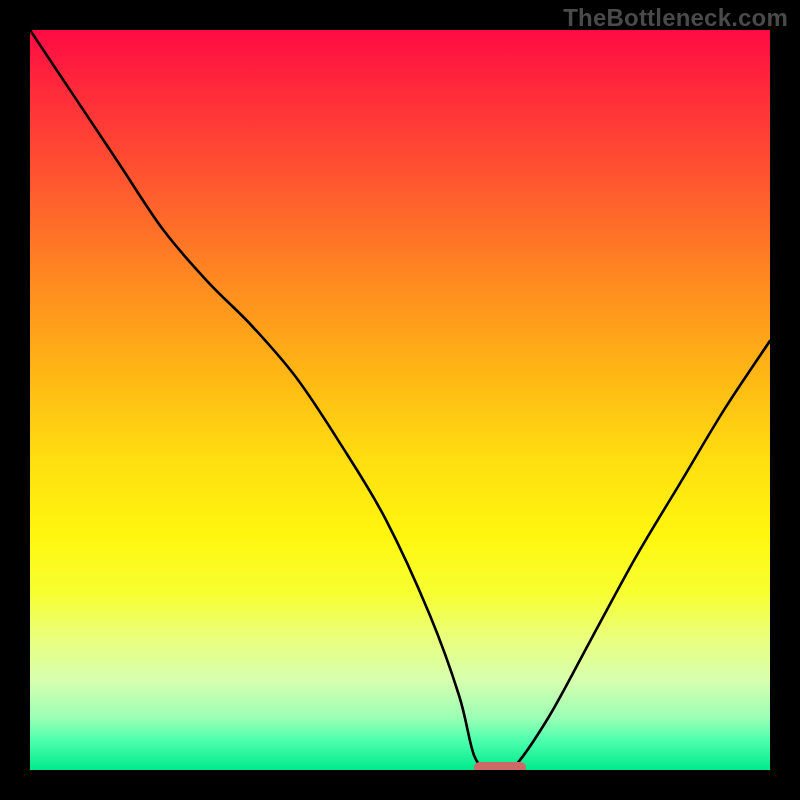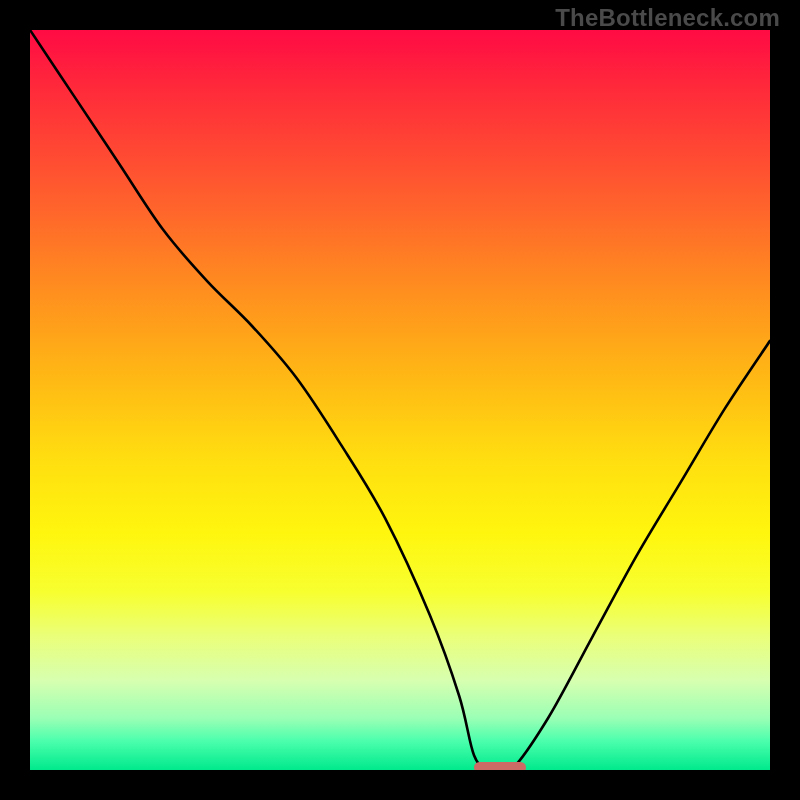--- a/index.html
+++ b/index.html
@@ -13,21 +13,21 @@
   }
   .frame {
     position: relative;
     width: 800px;
     height: 800px;
     background: #000;
   }
   .watermark {
     position: absolute;
     top: 4px;
-    right: 20px;
+    right: 12px;
     color: #4a4a4a;
     font-size: 24px;
     font-weight: 600;
     letter-spacing: 0.2px;
     z-index: 10;
   }
   .plot-area {
     position: absolute;
     left: 30px;
     top: 30px;

